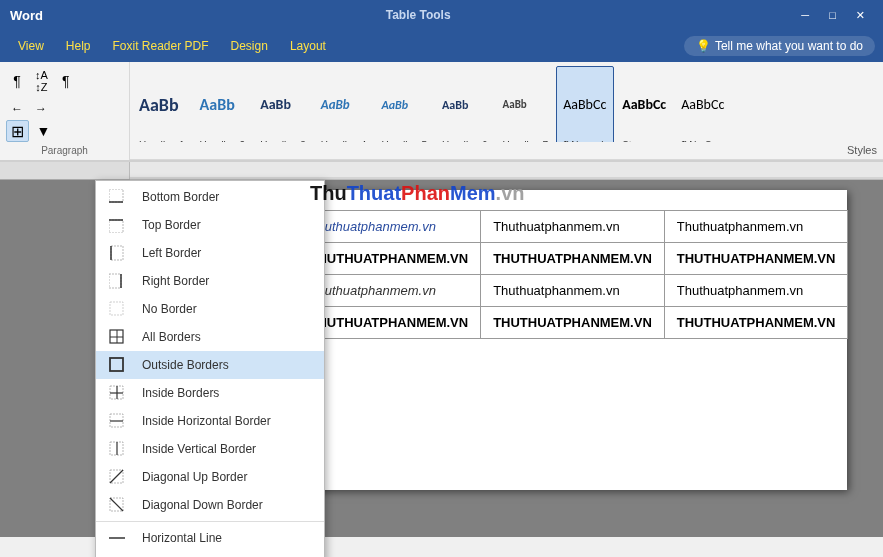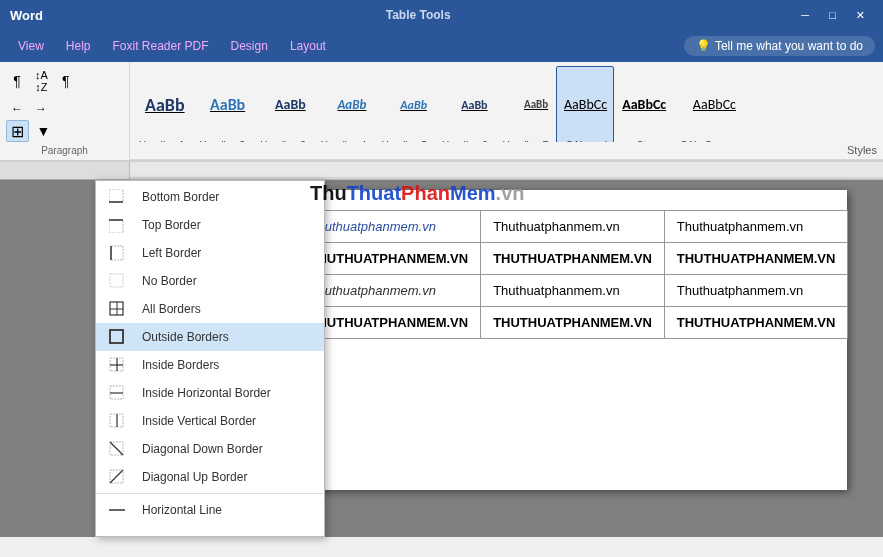--- a/index.html
+++ b/index.html
@@ -24,21 +24,21 @@
     
     .menu-bar {
       background: #2b579a;
       display: flex;
       align-items: center;
       height: 32px;
       padding: 0 8px;
       gap: 2px;
     }
     .menu-item {
-      color: #f0abfc;
+      color: #fde047;
       padding: 4px 10px;
       cursor: pointer;
       border-radius: 2px;
       font-size: 12px;
     }
     .menu-separator { flex: 1; }
     .tell-me {
       display: flex;
       align-items: center;
       gap: 4px;
@@ -93,29 +93,28 @@
       color: #666;
       text-align: center;
       position: absolute;
       bottom: 4px;
       left: 0; right: 0;
     }
 
     .style-item {
       display: flex;
       flex-direction: column;
-      align-items: flex-end;
+      align-items: flex-start;
       justify-content: flex-end;
       padding: 2px 6px;
       cursor: pointer;
       border: 1px solid transparent;
       border-radius: 2px;
       min-width: 58px;
       height: 88px;
-      text-decoration: underline;
     }
     .style-item.active { background: #cce0f5; border-color: #2b579a; }
     .style-preview {
       flex: 1;
       display: flex;
       align-items: center;
       justify-content: center;
       font-size: 18px;
       font-weight: bold;
       color: #1f3864;
@@ -371,20 +370,29 @@
     <div class="dropdown-item">
       <div class="dropdown-icon">
         <svg width="16" height="16">
             <rect x="2" y="1" width="12" height="14" fill="none" stroke="#999" stroke-width="0.7" stroke-dasharray="2,1"></rect>
             <line x1="2" y1="1" x2="2" y2="15" stroke="#333" stroke-width="1.5"></line>
           </svg>
       </div>
       <span>Left Border</span>
     </div>
 
+    <div class="dropdown-item">
+      <div class="dropdown-icon">
+        <svg width="16" height="16">
+            <rect x="0" y="1" width="12" height="14" fill="none" stroke="#999" stroke-width="0.7" stroke-dasharray="2,1"></rect>
+            <line x1="12" y1="1" x2="12" y2="15" stroke="#333" stroke-width="1.5"></line>
+          </svg>
+      </div>
+      <span>Right Border</span>
+    </div>
 
     <div class="dropdown-item">
       <div class="dropdown-icon">
         <svg width="16" height="16">
             <rect x="1" y="1" width="13" height="13" fill="none" stroke="#bbb" stroke-width="0.7" stroke-dasharray="2,1"></rect>
           </svg>
       </div>
       <span>No Border</span>
     </div>
 
@@ -436,34 +444,34 @@
             <line x1="8" y1="1" x2="8" y2="14" stroke="#333" stroke-width="1.2"></line>
           </svg>
       </div>
       <span>Inside Vertical Border</span>
     </div>
 
     <div class="dropdown-item">
       <div class="dropdown-icon">
         <svg width="16" height="16">
             <rect x="1" y="1" width="13" height="13" fill="none" stroke="#999" stroke-width="0.7" stroke-dasharray="2,1"></rect>
+            <line x1="1" y1="14" x2="14" y2="1" stroke="#333" stroke-width="1.2"></line>
+          </svg>
+      </div>
+      <span>Diagonal Up Border</span>
+    </div>
+
+    <div class="dropdown-item">
+      <div class="dropdown-icon">
+        <svg width="16" height="16">
+            <rect x="1" y="1" width="13" height="13" fill="none" stroke="#999" stroke-width="0.7" stroke-dasharray="2,1"></rect>
             <line x1="1" y1="1" x2="14" y2="14" stroke="#333" stroke-width="1.2"></line>
           </svg>
       </div>
       <span>Diagonal Down Border</span>
-    </div>
-
-    <div class="dropdown-item">
-      <div class="dropdown-icon">
-        <svg width="16" height="16">
-            <rect x="1" y="1" width="13" height="13" fill="none" stroke="#999" stroke-width="0.7" stroke-dasharray="2,1"></rect>
-            <line x1="1" y1="14" x2="14" y2="1" stroke="#333" stroke-width="1.2"></line>
-          </svg>
-      </div>
-      <span>Diagonal Up Border</span>
     </div>
 
     <div class="dropdown-separator"></div>
 
     <div class="dropdown-item">
       <div class="dropdown-icon">
         <svg width="16" height="16">
             <line x1="0" y1="8" x2="16" y2="8" stroke="#333" stroke-width="1.5"></line>
           </svg>
       </div>

